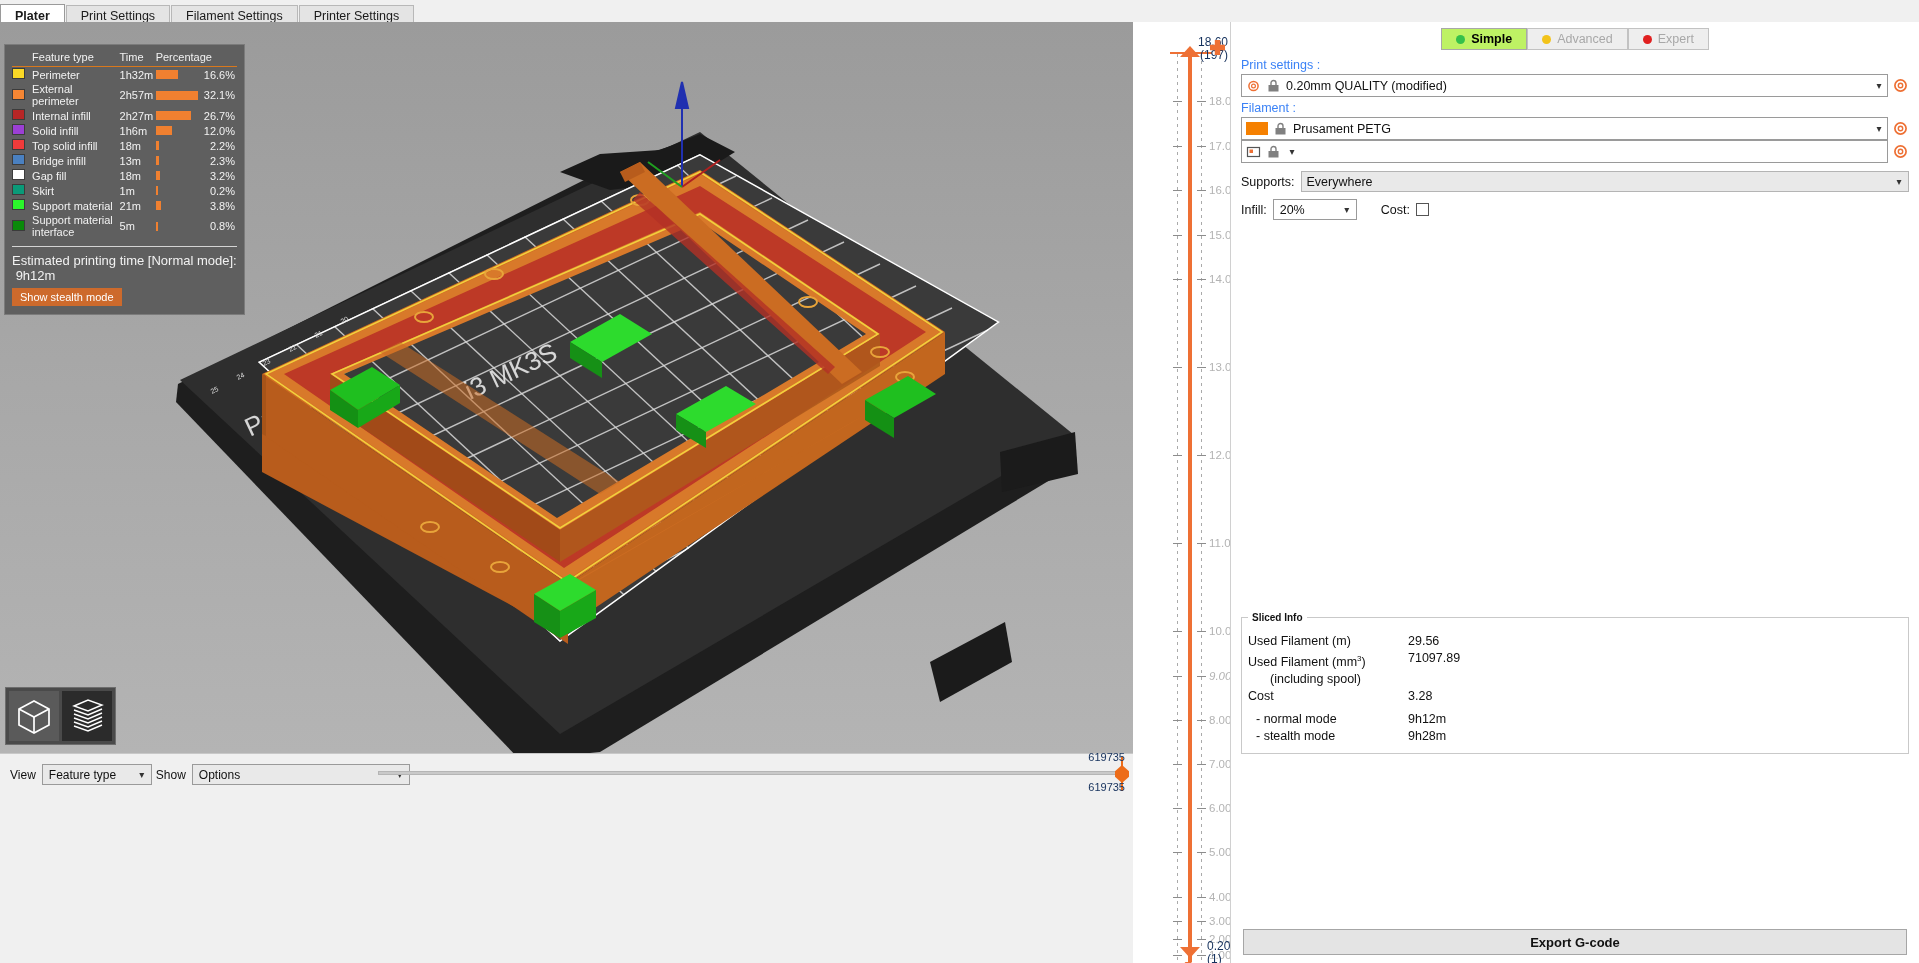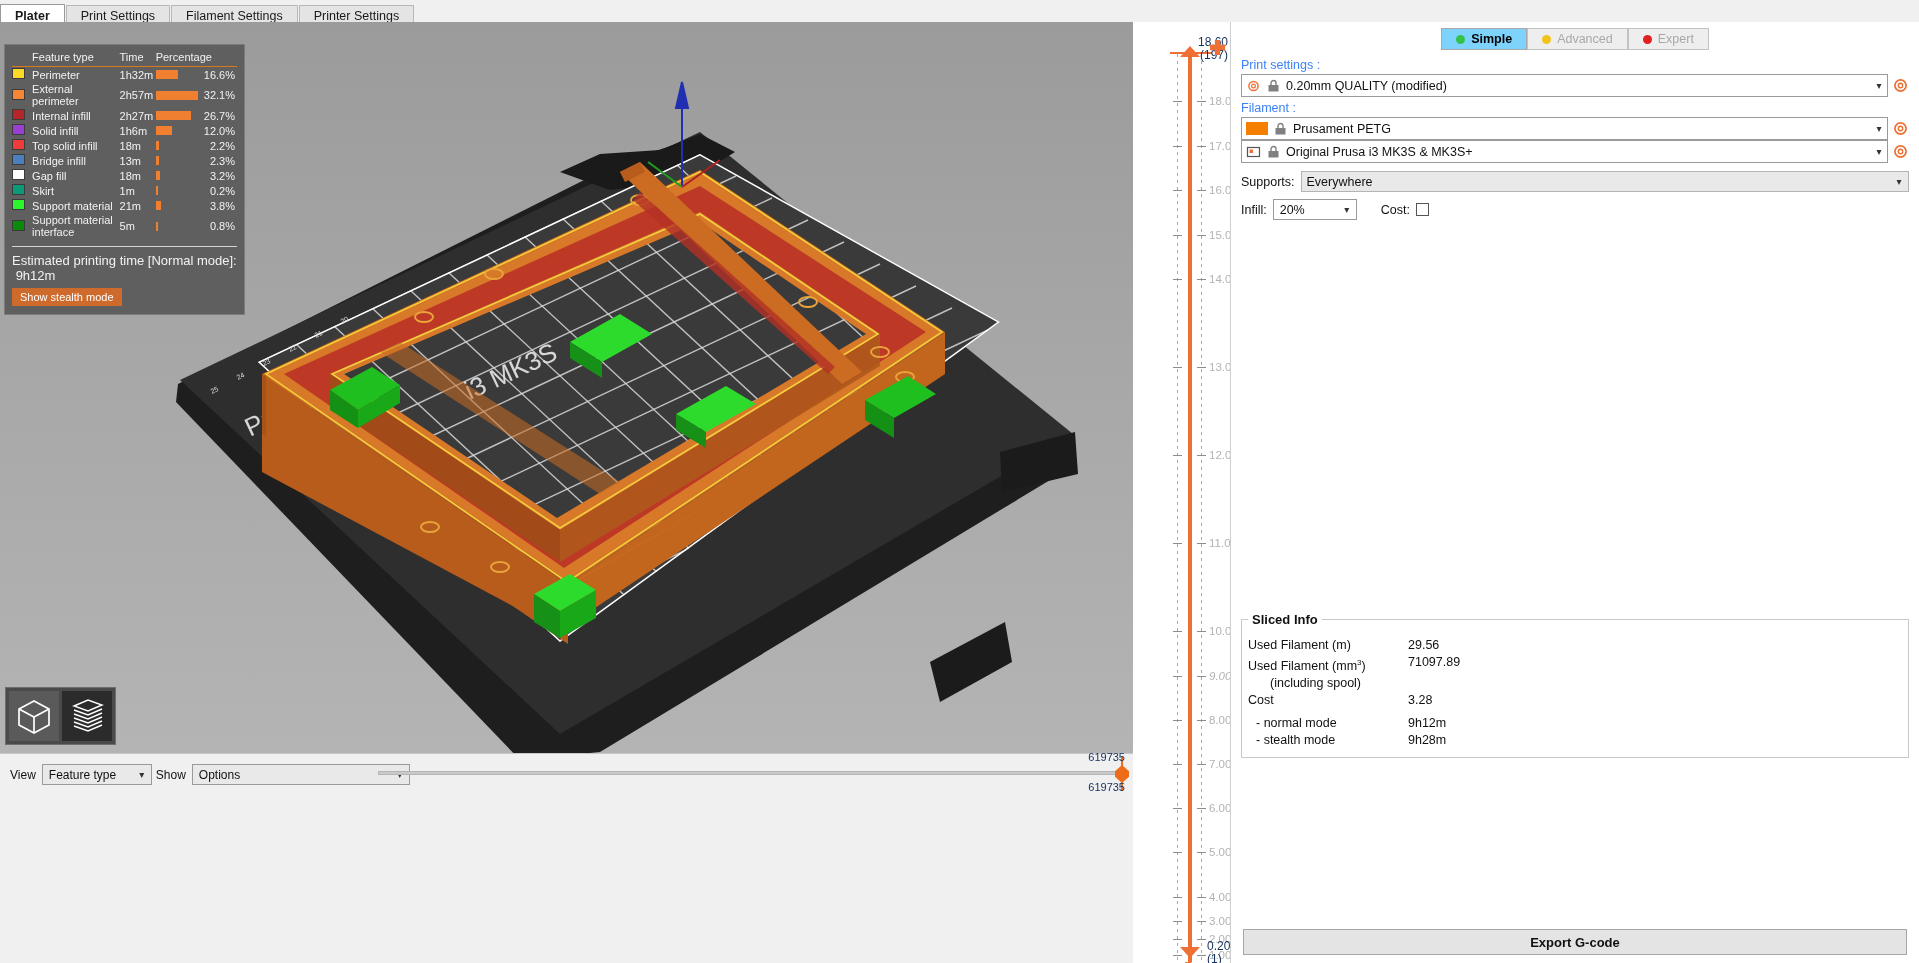--- a/index.html
+++ b/index.html
@@ -199,21 +199,21 @@
     padding: 6px 10px 0 10px;
     font-size: 12.5px; color: #111;
   }
   #modebar { display: flex; justify-content: center; gap: 0; margin-bottom: 8px; }
   .modebtn {
     display: flex; align-items: center; gap: 6px;
     padding: 3px 14px; height: 22px;
     background: #eeeeee; border: 1px solid #c2c2c2;
     font-size: 12.5px; cursor: pointer;
   }
-  .modebtn.active { background: #7dd3fc; color: #000; font-weight: bold; border-color: #a8a8a8; justify-content: flex-end; }
+  .modebtn.active { background: #bef264; color: #000; font-weight: bold; border-color: #a8a8a8; justify-content: flex-end; }
   .modebtn.dim { color: #a8a8a8; }
   .dot { width: 9px; height: 9px; border-radius: 50%; display: inline-block; }
 
   .fld-label { margin: 4px 0 2px 0; font-size: 12.5px; color: #3b82f6; }
   .preset-row { display: flex; align-items: center; gap: 4px; }
   .preset-combo {
     flex: 1; height: 23px; background: #ffffff;
     border: 1px solid #9a9a9a; display: flex; align-items: center;
     padding: 0 2px 0 4px; gap: 5px; cursor: pointer;
   }
@@ -237,21 +237,21 @@
   .cb {
     width: 13px; height: 13px; border: 1px solid #555; background: #fff;
     display: inline-block; cursor: pointer;
   }
 
   
   #sliced {
     position: absolute; left: 10px; right: 10px; top: 590px;
     border: 1px solid #c9c9c9; padding: 10px 6px 8px 6px;
   }
-  #sliced legend { font-weight: bold; font-size: 13px; padding: 0 4px; color: #111; }
+  #sliced legend { font-weight: bold; font-size: 10px; padding: 0 4px; color: #111; }
   .si-row { display: flex; font-size: 12.5px; line-height: 17px; color: #111; }
   .si-k { width: 160px; }
   .si-v { }
   .si-sub { padding-left: 22px; }
   .si-gap { height: 6px; }
 
   #export-btn {
     position: absolute; left: 12px; right: 12px; bottom: 8px;
     height: 26px; background: #e4e4e4; border: 1px solid #a6a6a6;
     font-size: 13px; font-weight: bold; color: #111;
@@ -723,21 +723,20 @@
     <div class="preset-row">
       <div class="preset-combo">
         <svg class="sq-icon" viewBox="0 0 15 14">
           <rect x="1.5" y="2.5" width="12" height="9" fill="none" stroke="#555" stroke-width="1.2"></rect>
           <rect x="3.5" y="4.5" width="3.5" height="3.5" fill="#ee7034"></rect>
         </svg>
         <svg class="sq-icon" viewBox="0 0 15 14">
           <rect x="2.5" y="6" width="10" height="6.5" fill="#808080"></rect>
           <path d="M5 6 V4 A2.5 2.5 0 0 1 10 4 V6" fill="none" stroke="#808080" stroke-width="1.4"></path>
         </svg>
-        <span class="ptext">Original Prusa i3 MK3S &amp; MK3S+</span>
         <span class="chev">▾</span>
       </div>
       <svg class="gear-btn" viewBox="0 0 17 17">
         <circle cx="8.5" cy="8.5" r="5.6" fill="none" stroke="#ee7034" stroke-width="1.7"></circle>
         <circle cx="8.5" cy="8.5" r="2.2" fill="none" stroke="#ee7034" stroke-width="1.4"></circle>
       </svg>
     </div>
 
     <div class="supports-row">
       <span>Supports:</span>

